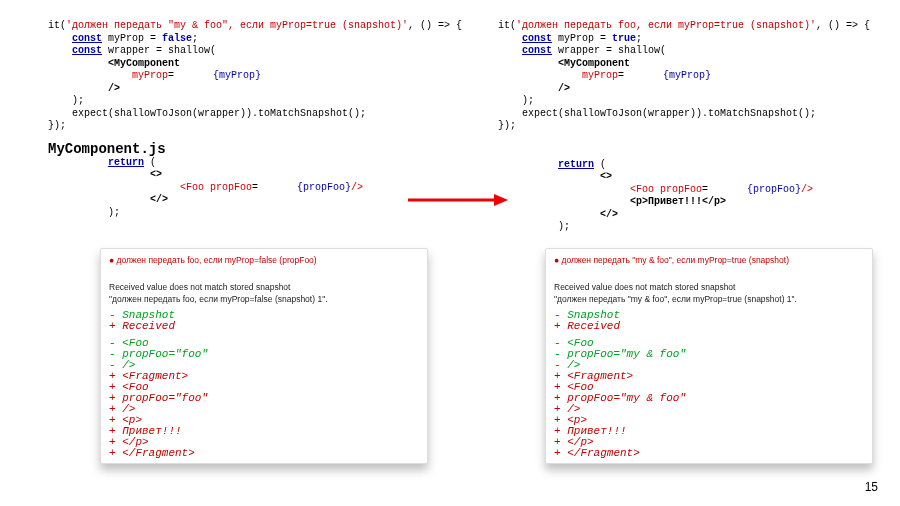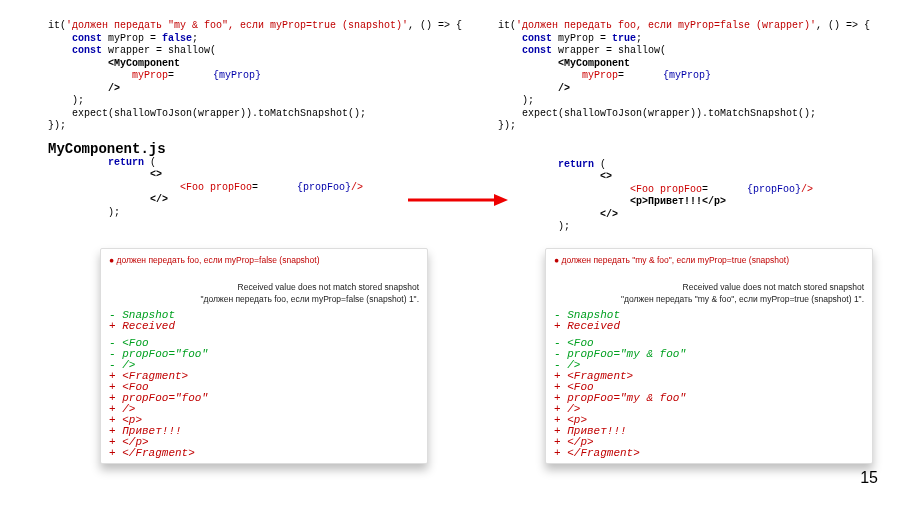--- a/index.html
+++ b/index.html
@@ -25,21 +25,21 @@
   }
   .col-left { left: 48px; }
   .col-right { left: 498px; }
   pre.code {
     margin: 0;
     font-family: "Courier New", Courier, monospace;
     font-size: 10px;
     line-height: 12.5px;
     white-space: pre;
   }
-  .kw { color: #0000aa; font-weight: bold; }
+  .kw { color: #0000aa; font-weight: bold; text-decoration: underline; }
   .assign { color: #0000aa; font-weight: bold; }
   .str { color: #c00000; }
   .attr { color: #cc0000; }
   .attrval { color: #0000aa; margin-left: 39px; }
   .tag { color: #cc0000; }
   .bold { font-weight: bold; }
 
   .filename { font-weight: bold; margin-top: 8px; font-size: 14px; }
 
   .snippet {
@@ -57,37 +57,37 @@
     box-shadow: 0 6px 10px rgba(0,0,0,0.25);
     width: 310px;
   }
   .card-left { position: absolute; left: 100px; top: 248px; }
   .card-right { position: absolute; left: 545px; top: 248px; }
   .card .title { color: #c00000; margin-bottom: 6px; }
   .card .mono { font-family: "Courier New", Courier, monospace; font-size: 11px; font-style: italic; }
   .green { color: #00a020; }
   .red { color: #c00000; }
   .dark { color: #222; }
-  .card p { margin: 16px 0 5px 0; text-align: right; }
+  .card p { margin: 16px 0 5px 0; }
   .gap { height: 6px; }
 
   .arrow {
     position: absolute;
     left: 408px;
     top: 192px;
     width: 100px;
     height: 16px;
   }
 
   .pagenum {
     position: absolute;
     right: 22px;
-    bottom: 19px;
+    bottom: 12px;
     font-family: Arial, sans-serif;
-    font-size: 16px;
+    font-size: 12px;
     color: #000;
   }
 </style>
 </head>
 <body>
 
 <div class="page">
 
   <div class="col col-left">
 <pre class="code">it(<span class="str">'должен передать "my &amp; foo", если myProp=true (snapshot)'</span>, () =&gt; {
@@ -103,42 +103,42 @@
     <div class="filename">MyComponent.js</div>
 
 <pre class="code snippet">          <span class="kw">return</span><span> (</span>
                  <span class="bold">&lt;&gt;</span>
                       <span class="tag">&lt;Foo </span><span class="attr">propFoo</span><span>=</span><span class="attrval">{propFoo}</span><span class="tag">/&gt;</span>
                  <span class="bold">&lt;/&gt;</span>
           <span>);</span></pre>
   </div>
 
   <div class="col col-right">
-<pre class="code">it(<span class="str">'должен передать foo, если myProp=false (wrapper)'</span>, () =&gt; {
+<pre class="code">it(<span class="str">'должен передать foo, если myProp=true (snapshot)'</span>, () =&gt; {
     <span class="kw">const</span><span> myProp = </span><span class="assign">true</span>;
     <span class="kw">const</span><span> wrapper = shallow(</span>
           <span class="bold">&lt;MyComponent</span>
               <span class="attr">myProp</span><span>=</span><span class="attrval">{myProp}</span>
           <span class="bold">/&gt;</span>
     <span>);</span>
     <span>expect(shallowToJson(wrapper)).toMatchSnapshot();</span>
 <span>});</span></pre>
 
     <div style="height:26px"></div>
 
 <pre class="code snippet">          <span class="kw">return</span><span> (</span>
                  <span class="bold">&lt;&gt;</span>
                       <span class="tag">&lt;Foo </span><span class="attr">propFoo</span><span>=</span><span class="attrval">{propFoo}</span><span class="tag">/&gt;</span>
                       <span class="bold">&lt;p&gt;Привет!!!&lt;/p&gt;</span>
                  <span class="bold">&lt;/&gt;</span>
           <span>);</span></pre>
   </div>
 
   <div class="card card-left">
-    <div class="title">● должен передать foo, если myProp=false (snapshot)</div>
+    <div class="title">● должен передать foo, если myProp=false (propFoo)</div>
     <p class="dark">Received value does not match stored snapshot</p>
     <p class="dark" style="margin-top:-4px">"должен передать foo, если myProp=false (snapshot) 1".</p>
     <div class="mono green">- Snapshot</div>
     <div class="mono red">+ Received</div>
     <div class="gap"></div>
     <div class="mono" id="diff-left">
         <div class="green">- &lt;Foo</div>
         <div class="green">-   propFoo="foo"</div>
         <div class="green">- /&gt;</div>
         <div class="red">+ &lt;Fragment&gt;</div>

